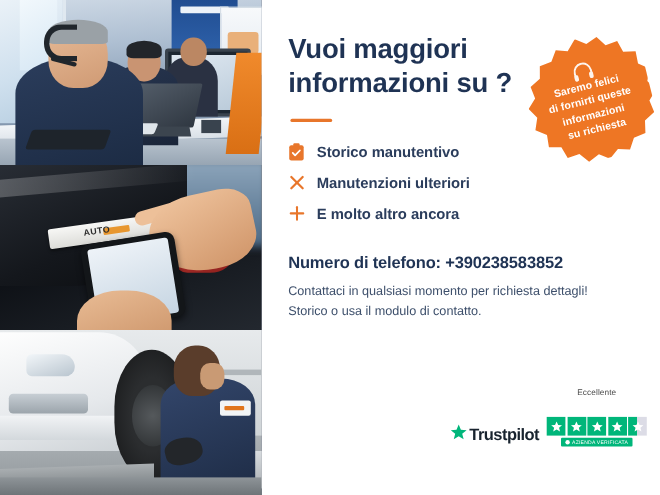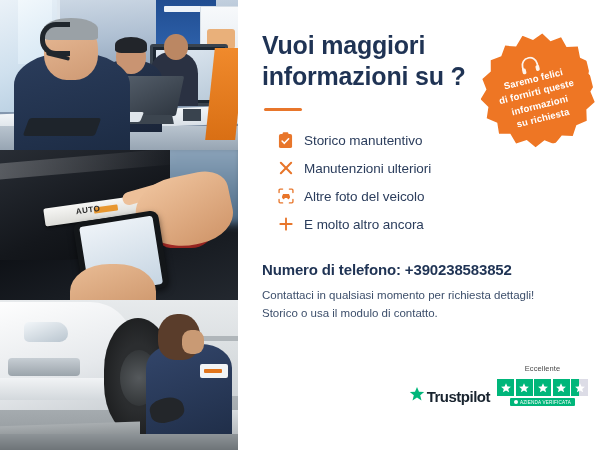--- a/index.html
+++ b/index.html
@@ -227,21 +227,21 @@
     text-align: center;
     color: #ffffff;
     font-size: 9.5px;
     font-weight: bold;
     line-height: 1.42;
     padding: 0 12px;
     letter-spacing: .1px;
   }
 
   
-  .features { margin: 16px; padding: 0; list-style: none; }
+  .features { margin: 0; padding: 0; list-style: none; font-weight: bold; }
   .feature {
     display: flex; align-items: center;
     height: 26px;
     margin-bottom: 2px;
   }
   .feature .ico {
     width: 26px; flex: 0 0 26px;
     display: flex; align-items: center; justify-content: flex-start;
     color: #e8762b;
   }
@@ -270,21 +270,21 @@
     position: absolute;
     right: 12px; bottom: 38px;
     display: flex; align-items: flex-end; gap: 7px;
   }
   .tp-logo { display: flex; align-items: center; gap: 2px; }
   .tp-name {
     font-size: 15px; font-weight: bold; color: #18232e; letter-spacing: -0.5px;
   }
   .tp-right { display: flex; flex-direction: column; align-items: center; }
   .tp-rating {
-    font-size: 7.5px; color: #4a4a4a; margin-bottom: 6px; letter-spacing: .1px;
+    font-size: 7.5px; color: #4a4a4a; margin-bottom: 18px; letter-spacing: .1px;
   }
   .tp-stars { display: flex; gap: 1.5px; }
   .tp-star {
     width: 17px; height: 17px;
     background: #00b67a;
     display: flex; align-items: center; justify-content: center;
   }
   .tp-star.half { background: linear-gradient(90deg,#00b67a 50%,#dcdce6 50%); }
   .tp-verified {
     margin-top: 2px;
@@ -407,34 +407,20 @@
           <svg width="16" height="16" viewBox="0 0 18 18" stroke="#e8762b" stroke-width="2.3" stroke-linecap="round" fill="none">
             <path d="M3.2 3.2 L14.8 14.8"></path>
             <path d="M14.8 3.2 L3.2 14.8"></path>
             <circle cx="9" cy="9" r="1.3" fill="#e8762b" stroke="none"></circle>
           </svg>
         </span>
         <span class="lbl">Manutenzioni ulteriori</span>
       </li>
 
 
-      <li class="feature">
-        <span class="ico">
-          <svg width="16" height="16" viewBox="0 0 18 18" fill="none" stroke="#e8762b" stroke-width="1.5" stroke-linecap="round">
-            <path d="M1.2 5.2V2.4a1.2 1.2 0 0 1 1.2-1.2h2.8"></path>
-            <path d="M16.8 5.2V2.4a1.2 1.2 0 0 0-1.2-1.2h-2.8"></path>
-            <path d="M1.2 12.8v2.8a1.2 1.2 0 0 0 1.2 1.2h2.8"></path>
-            <path d="M16.8 12.8v2.8a1.2 1.2 0 0 1-1.2 1.2h-2.8"></path>
-            <path d="M4.6 11.2h8.8v-1.9l-1.1-2.5H5.7L4.6 9.3z" fill="#e8762b" stroke="none"></path>
-            <circle cx="6.3" cy="11.6" r="1.15" fill="#e8762b" stroke="none"></circle>
-            <circle cx="11.7" cy="11.6" r="1.15" fill="#e8762b" stroke="none"></circle>
-          </svg>
-        </span>
-        <span class="lbl">Altre foto del veicolo</span>
-      </li>
 
       <li class="feature">
         <span class="ico">
           <svg width="16" height="16" viewBox="0 0 18 18" stroke="#e8762b" stroke-width="2.1" stroke-linecap="round">
             <path d="M9 2.6V15.4"></path>
             <path d="M2.6 9H15.4"></path>
           </svg>
         </span>
         <span class="lbl">E molto altro ancora</span>
       </li>

